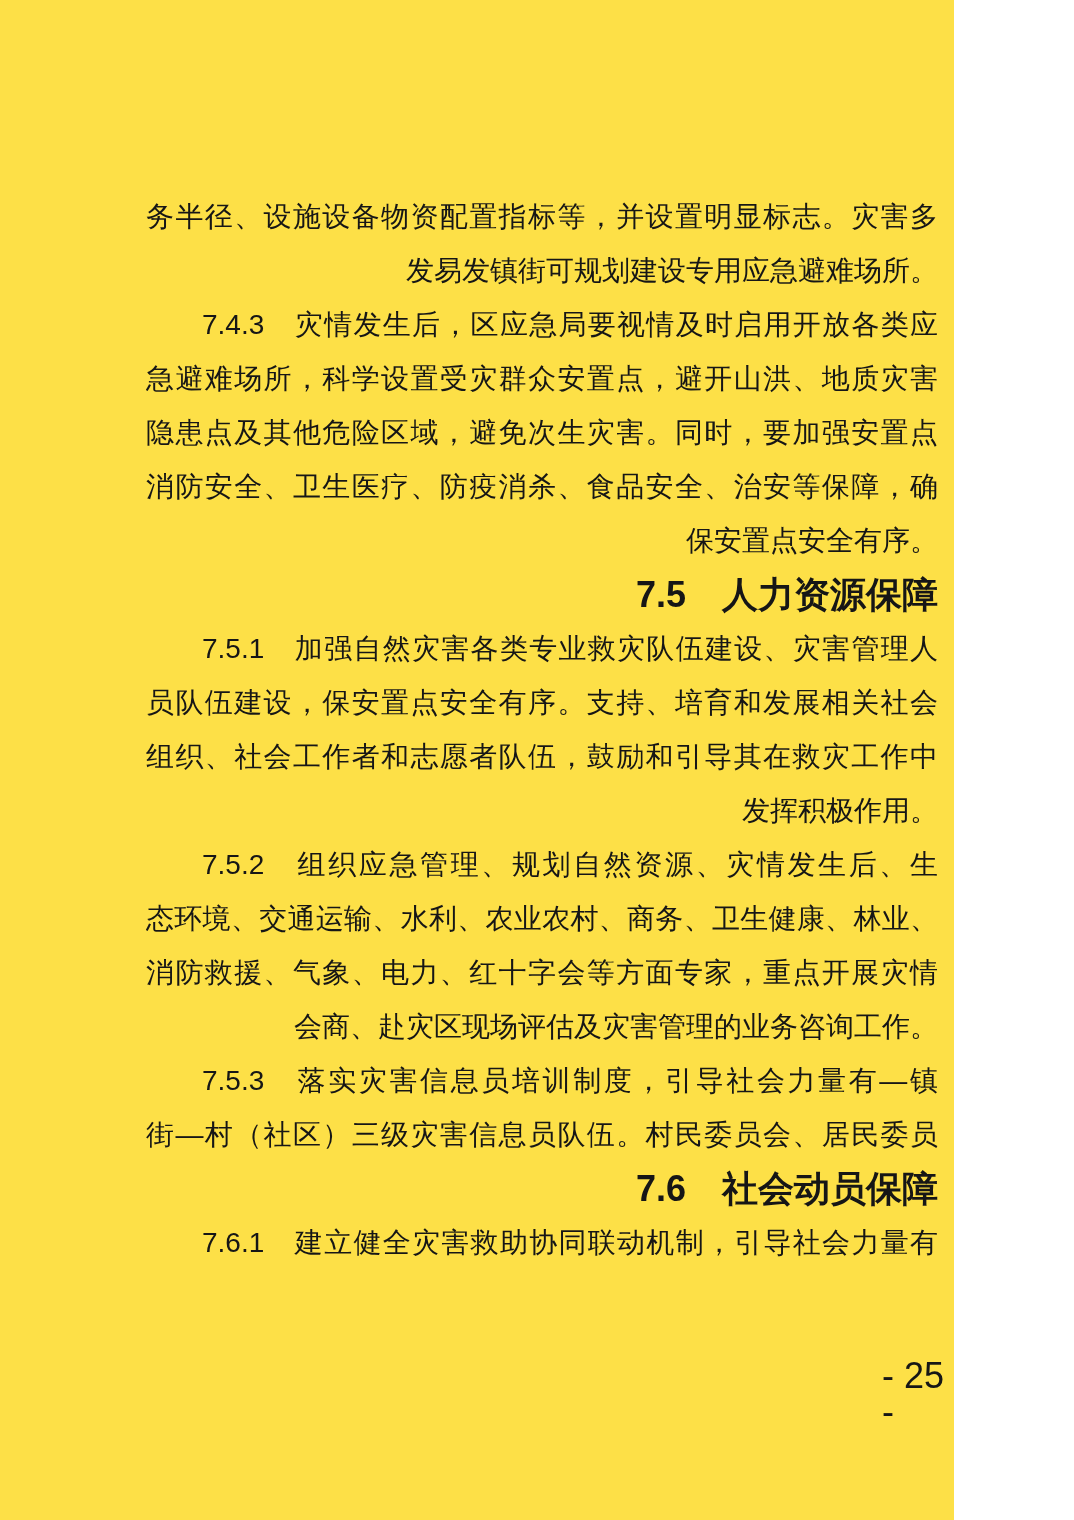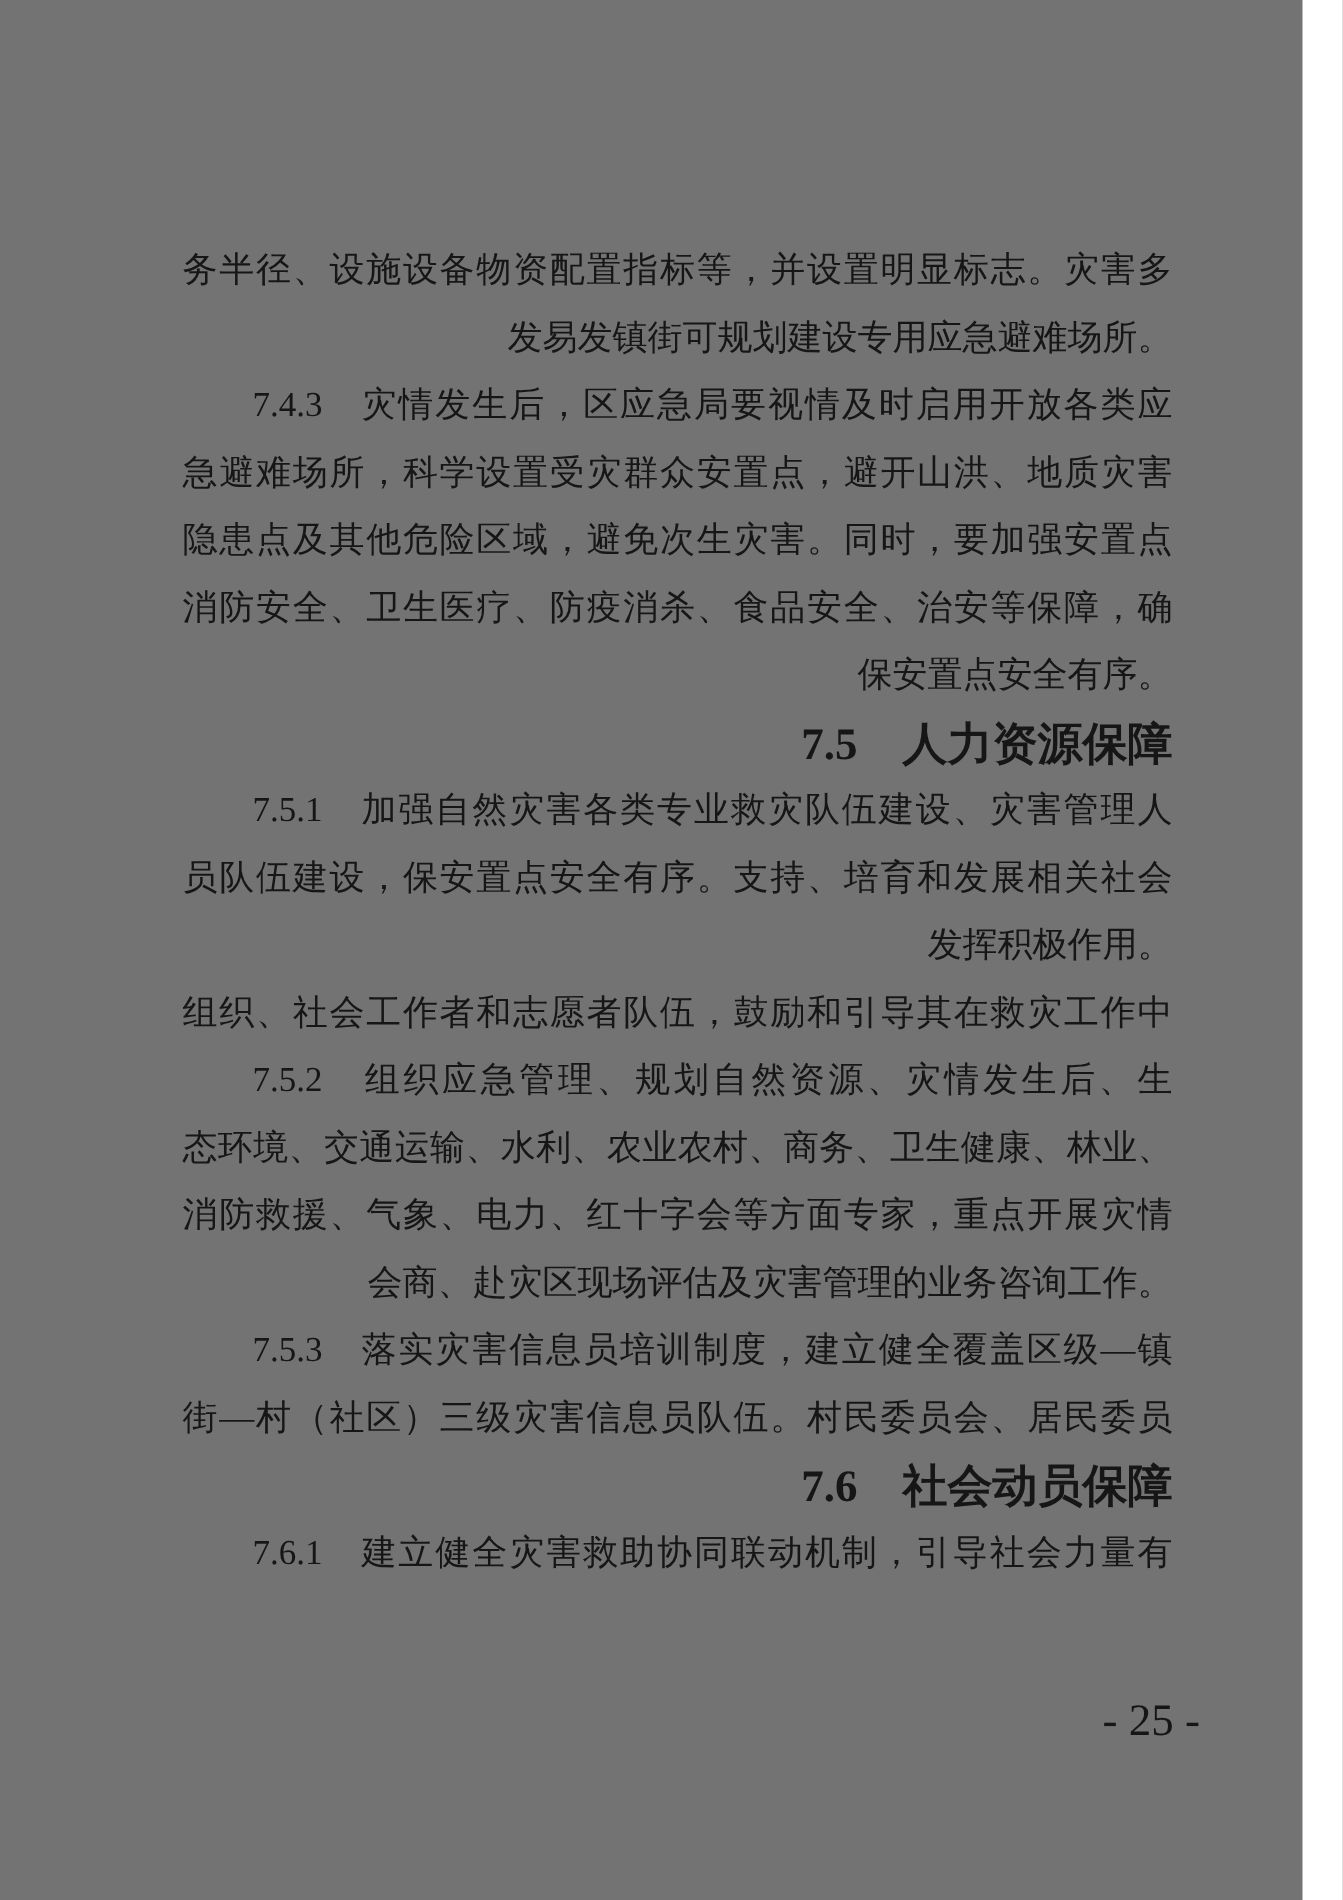--- a/index.html
+++ b/index.html
@@ -2,25 +2,25 @@
 <html><head>
 <meta charset="utf-8">
 <style>
   html, body {
     margin: 0;
     padding: 0;
     background: #ffffff;
   }
   .page {
     position: relative;
-    width: 1042px;
+    width: 954px;
     height: 1520px;
-    background: #737373;
+    background: #fde047;
     overflow: hidden;
-    font-family: Liberation Serif, serif;
+    font-family: Liberation Sans, sans-serif;
     color: #161616;
   }
   .content {
     position: absolute;
     left: 146px;
     top: 190px;
     width: 792px;
   }
   .tline {
     height: 54px;
@@ -62,26 +62,26 @@
     <div class="tline full">务半径、设施设备物资配置指标等，并设置明显标志。灾害多</div>
     <div class="tline">发易发镇街可规划建设专用应急避难场所。</div>
     <div class="tline full indent">7.4.3　灾情发生后，区应急局要视情及时启用开放各类应</div>
     <div class="tline full">急避难场所，科学设置受灾群众安置点，避开山洪、地质灾害</div>
     <div class="tline full">隐患点及其他危险区域，避免次生灾害。同时，要加强安置点</div>
     <div class="tline full">消防安全、卫生医疗、防疫消杀、食品安全、治安等保障，确</div>
     <div class="tline">保安置点安全有序。</div>
     <div class="tline heading">7.5　人力资源保障</div>
     <div class="tline full indent">7.5.1　加强自然灾害各类专业救灾队伍建设、灾害管理人</div>
     <div class="tline full">员队伍建设，保安置点安全有序。支持、培育和发展相关社会</div>
+    <div class="tline full">组织、社会工作者和志愿者队伍，鼓励和引导其在救灾工作中</div>
     <div class="tline">发挥积极作用。</div>
-    <div class="tline full">组织、社会工作者和志愿者队伍，鼓励和引导其在救灾工作中</div>
     <div class="tline full indent">7.5.2　组织应急管理、规划自然资源、灾情发生后、生</div>
     <div class="tline full">态环境、交通运输、水利、农业农村、商务、卫生健康、林业、</div>
     <div class="tline full">消防救援、气象、电力、红十字会等方面专家，重点开展灾情</div>
     <div class="tline">会商、赴灾区现场评估及灾害管理的业务咨询工作。</div>
-    <div class="tline full indent">7.5.3　落实灾害信息员培训制度，建立健全覆盖区级—镇</div>
+    <div class="tline full indent">7.5.3　落实灾害信息员培训制度，引导社会力量有—镇</div>
     <div class="tline full">街—村（社区）三级灾害信息员队伍。村民委员会、居民委员</div>
     <div class="tline heading">7.6　社会动员保障</div>
     <div class="tline full indent">7.6.1　建立健全灾害救助协同联动机制，引导社会力量有</div>
   </div>
 
   <div class="footer-pagenum">- 25 -</div>
 </div>
 
 </body></html>

